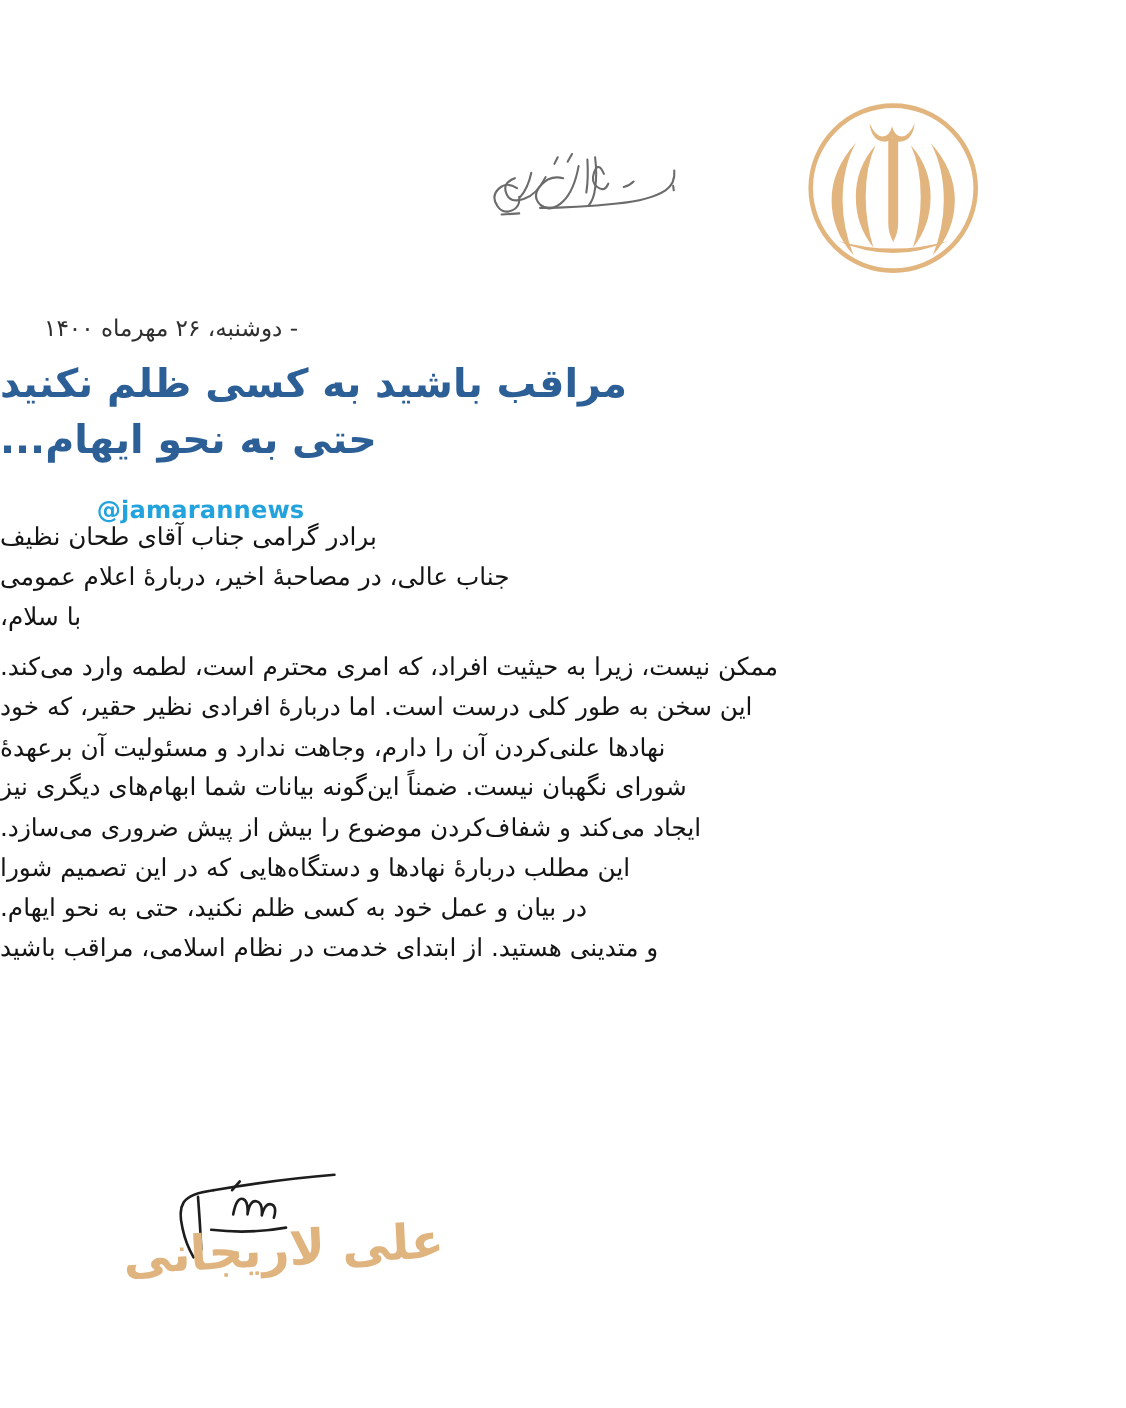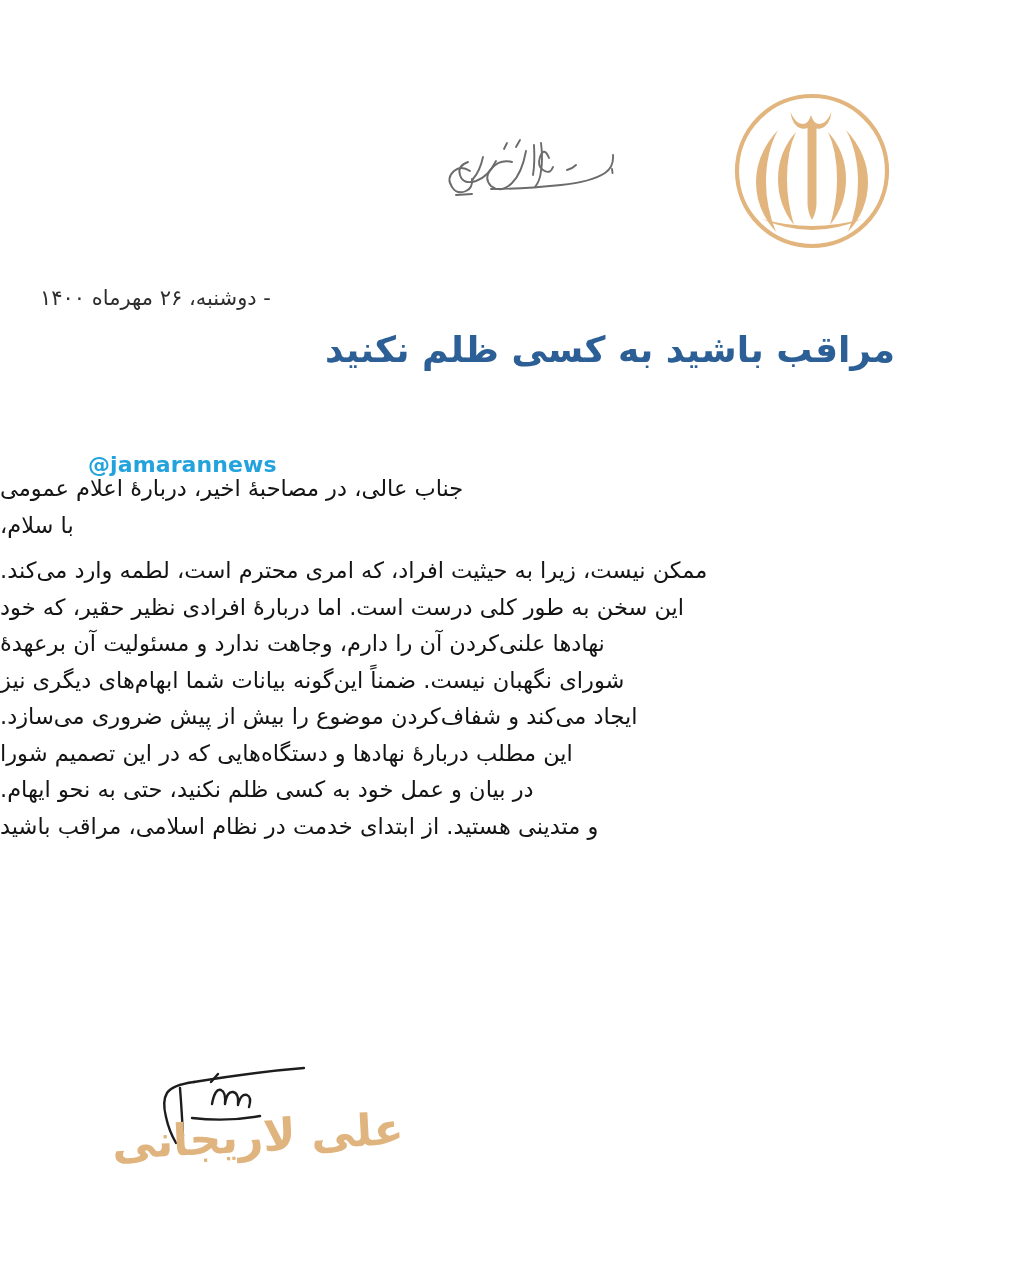--- a/index.html
+++ b/index.html
@@ -61,21 +61,21 @@
     display: inline-block;
     padding-right: 0;
   }
 
   
   .headline {
     position: absolute;
     top: 324px;
     left: 0;
     width: 895px;
-    text-align: right;
+    text-align: left;
     direction: rtl;
     color: #2c5f96;
     font-size: 36px;
     font-weight: bold;
     line-height: 1.42;
     letter-spacing: -0.2px;
   }
   .headline .hl-line { display: block; }
 
   
@@ -191,25 +191,27 @@
       </g>
     </svg>
   </div>
 
   <div class="date-line">
     <span class="inner">- دوشنبه، ۲۶ مهرماه ۱۴۰۰</span>
   </div>
 
   <div class="headline">
     <span class="hl-line">مراقب باشید به کسی ظلم نکنید</span>
+    <span class="hl-line">حتی به نحو ایهام...</span>
   </div>
 
   <div class="handle">@jamarannews</div>
 
   <div class="body-block">
+    <span class="body-line">برادر گرامی جناب آقای طحان نظیف</span>
     <span class="body-line">جناب عالی، در مصاحبهٔ اخیر، دربارهٔ اعلام عمومی</span>
 
     <span class="body-line gap-after">با سلام،</span>
     <span class="body-line">ممکن نیست، زیرا به حیثیت افراد، که امری محترم است، لطمه وارد می‌کند.</span>
     <span class="body-line">این سخن به طور کلی درست است. اما دربارهٔ افرادی نظیر حقیر، که خود</span>
     <span class="body-line">نهادها علنی‌کردن آن را دارم، وجاهت ندارد و مسئولیت آن برعهدهٔ</span>
     <span class="body-line">شورای نگهبان نیست. ضمناً این‌گونه بیانات شما ابهام‌های دیگری نیز</span>
     <span class="body-line">ایجاد می‌کند و شفاف‌کردن موضوع را بیش از پیش ضروری می‌سازد.</span>
     <span class="body-line">این مطلب دربارهٔ نهادها و دستگاه‌هایی که در این تصمیم شورا</span>
     <span class="body-line">در بیان و عمل خود به کسی ظلم نکنید، حتی به نحو ایهام.</span>

